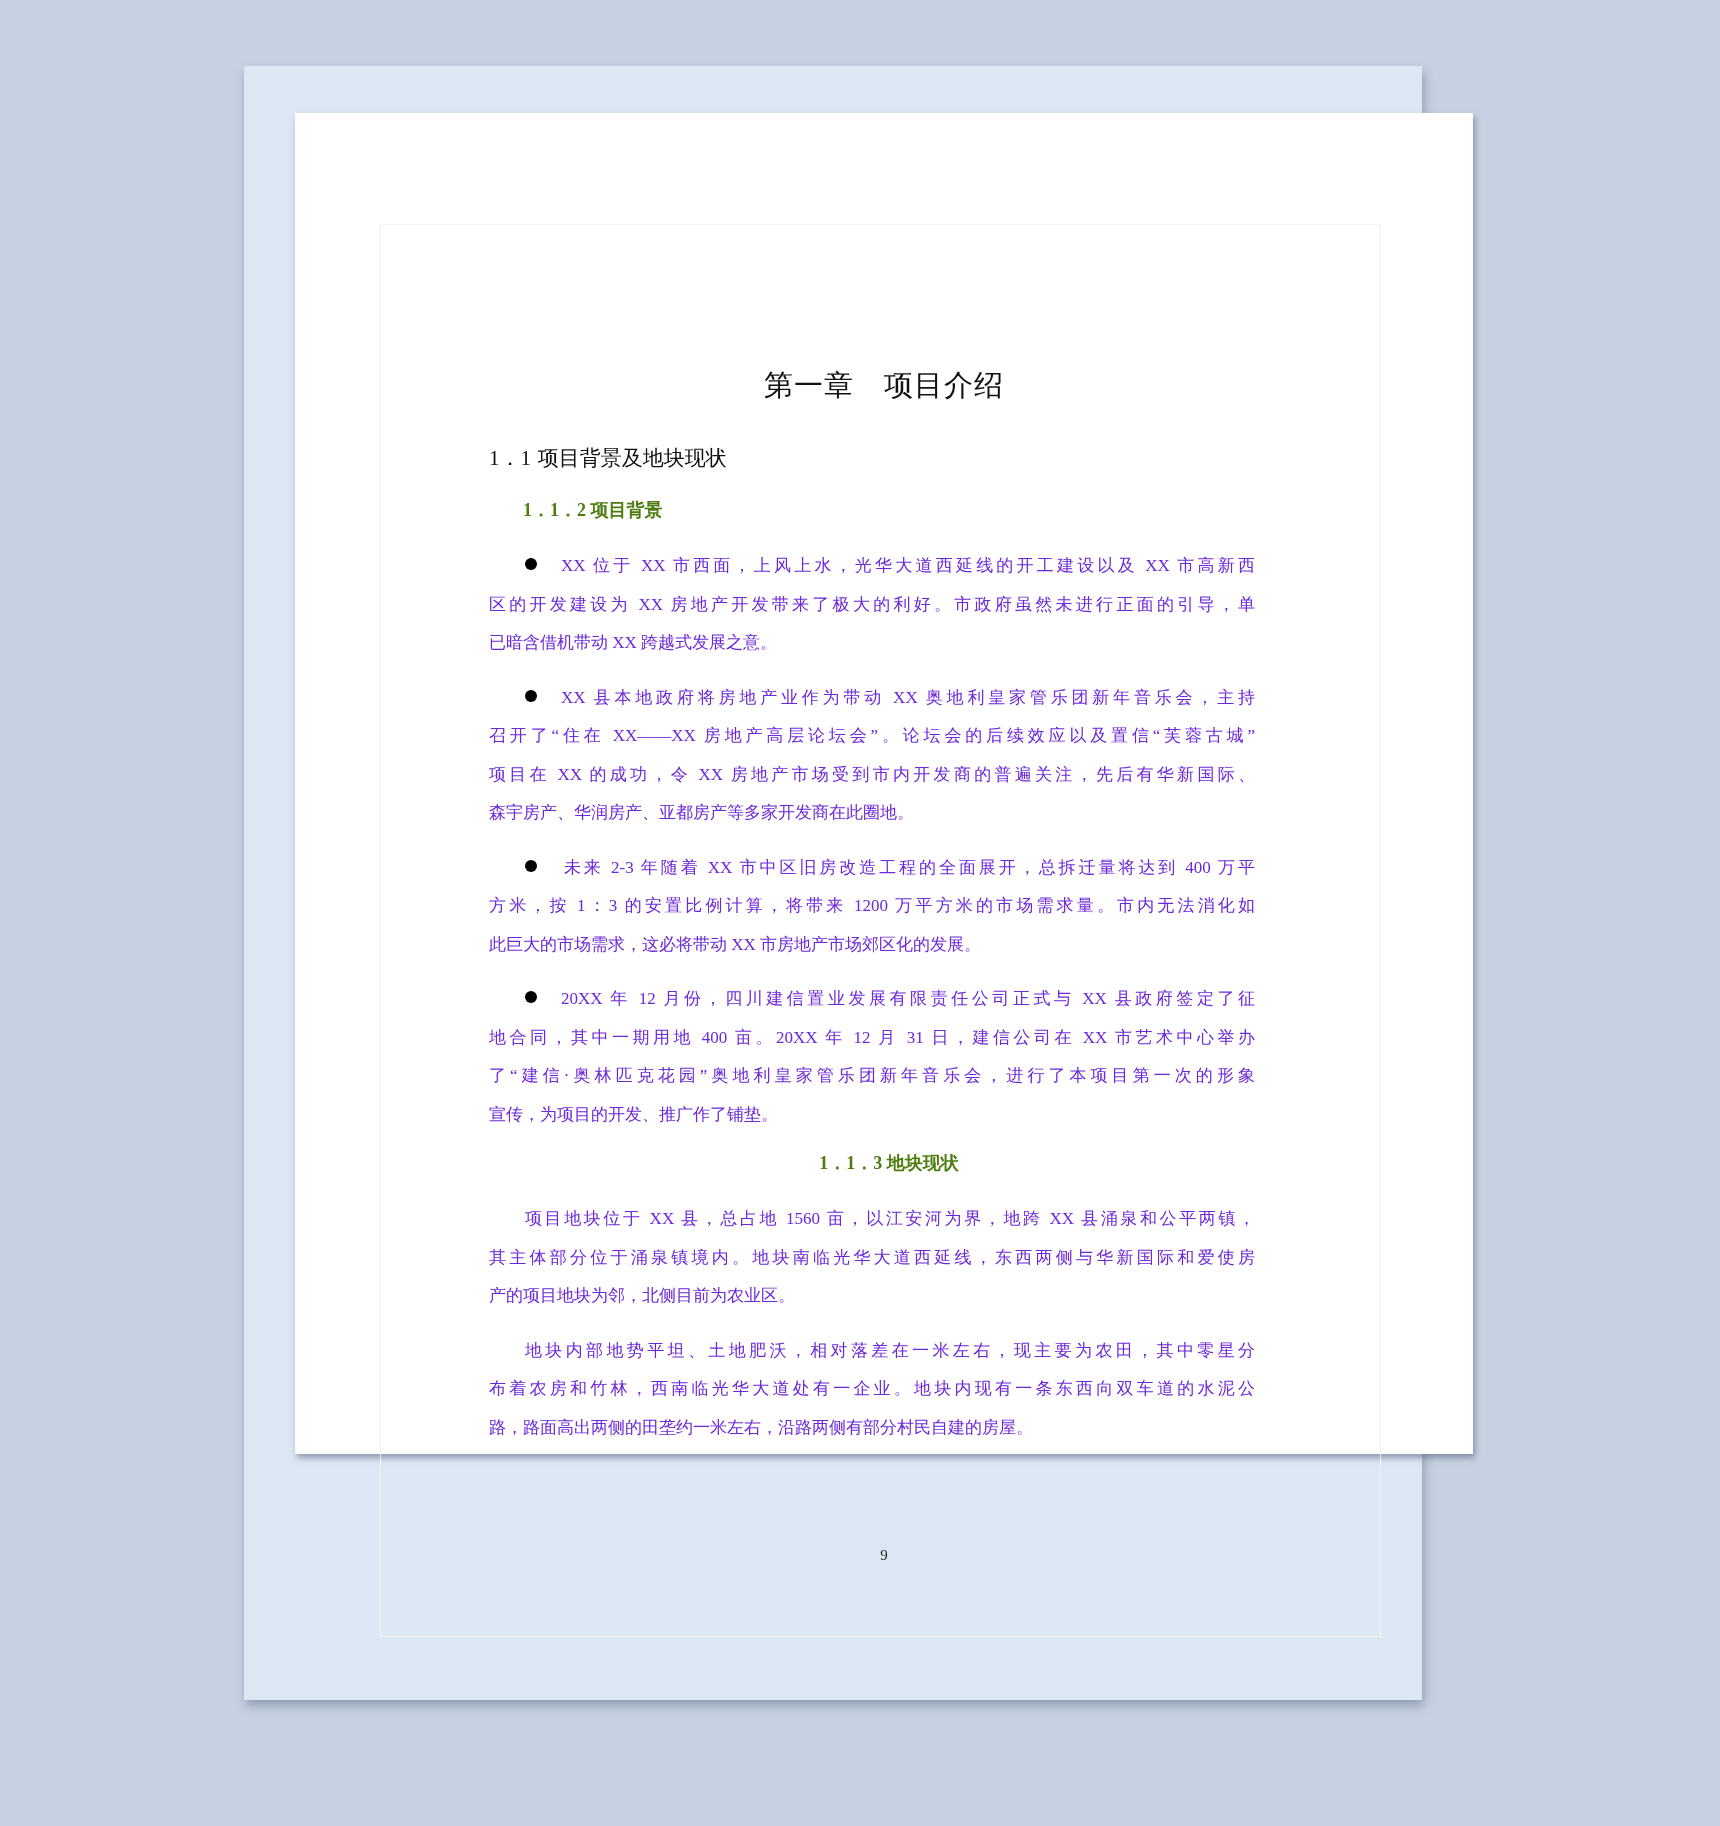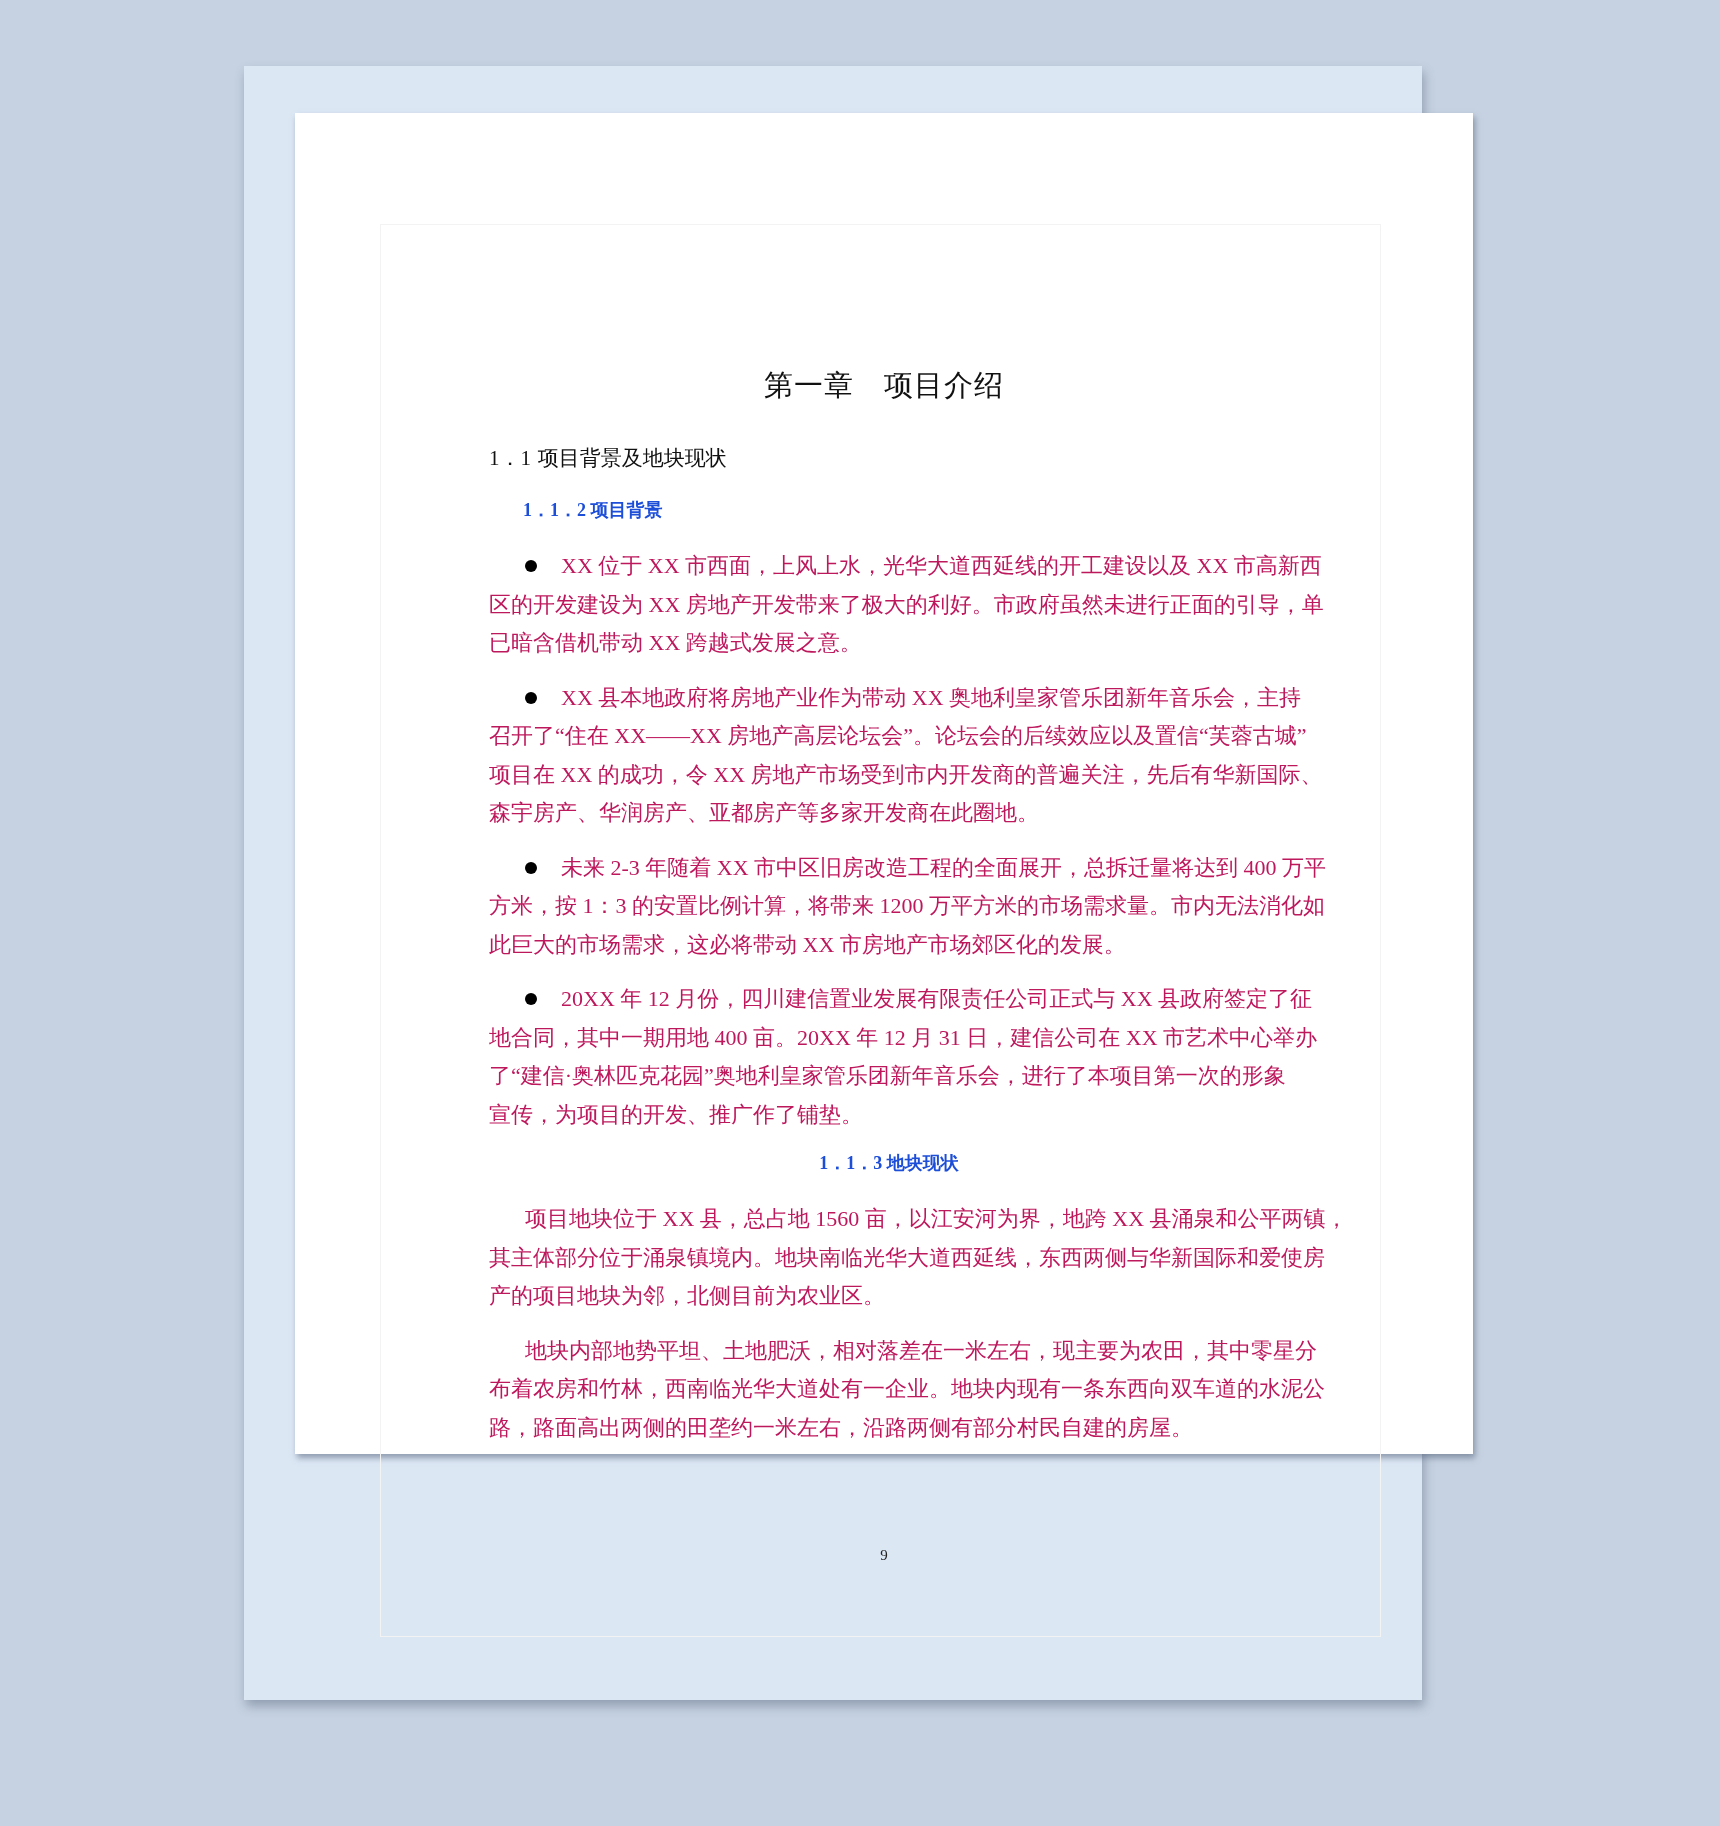--- a/index.html
+++ b/index.html
@@ -70,27 +70,27 @@
     .h2 .num {
       font-family: "Liberation Serif", serif;
       font-size: 21px;
     }
     .h3 {
       font-family: "Liberation Serif", "DejaVu Serif", serif;
       font-weight: bold;
       font-size: 18px;
       line-height: 26px;
       margin: 0 0 24px 34px;
-      color: #1d4ed8;
+      color: #4d7c0f;
     }
     .para {
-      font-size: 22px;
+      font-size: 17px;
       line-height: 38.5px;
       margin: 0 0 16px 0;
-      color: #be185d;
+      color: #6d28d9;
     }
     .line {
       display: block;
       white-space: nowrap;
       text-align: justify;
       text-align-last: justify;
       height: 38.5px;
     }
     .line.last {
       text-align-last: left;

